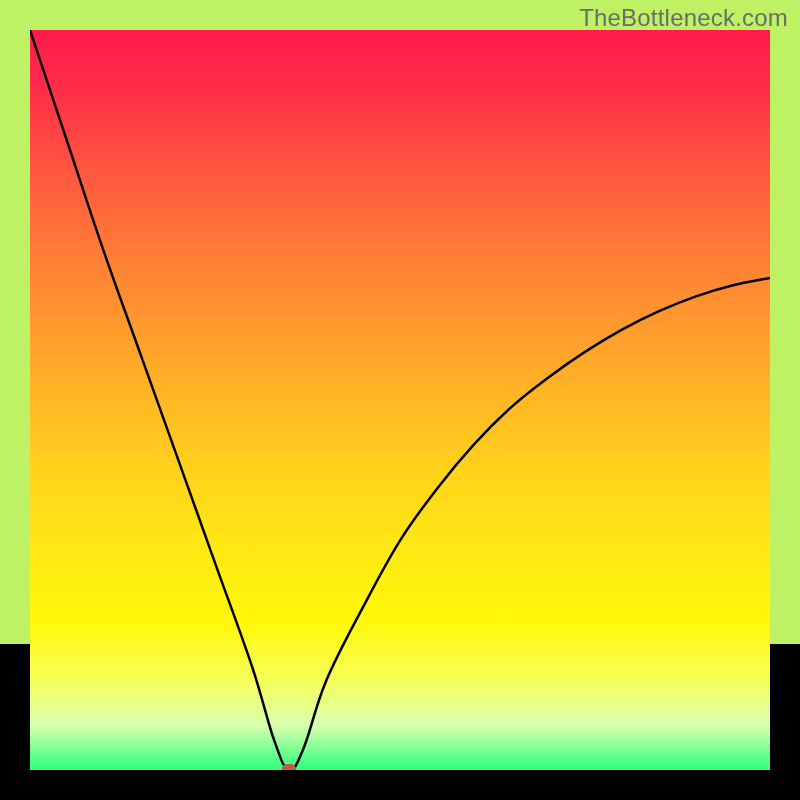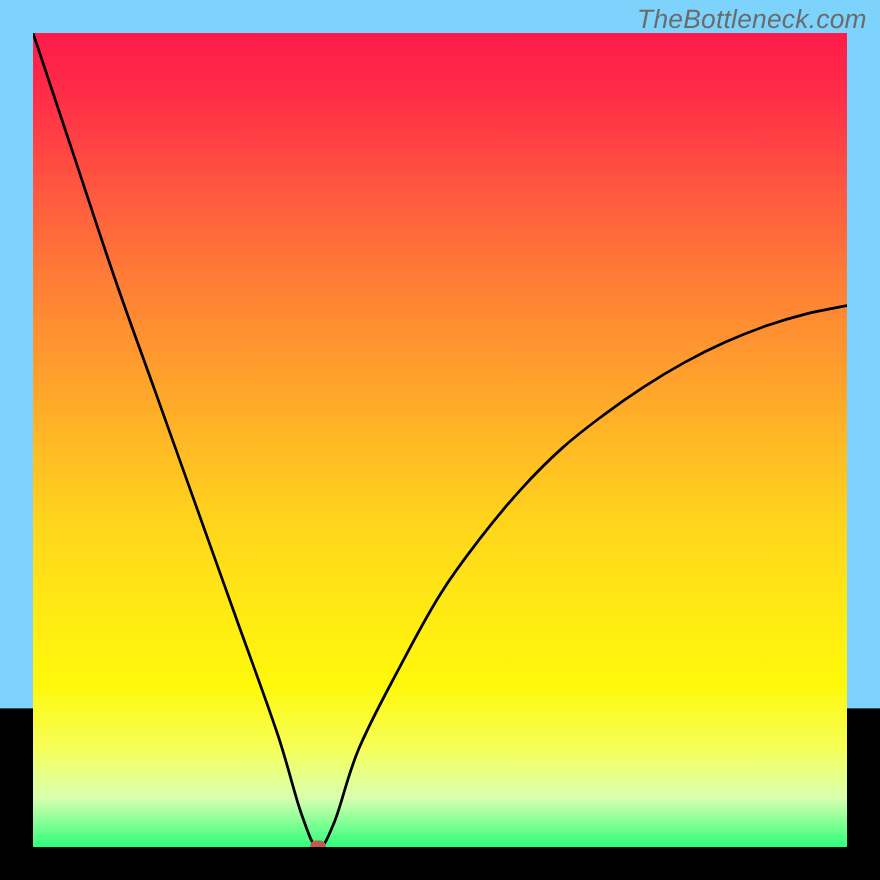--- a/index.html
+++ b/index.html
@@ -1,22 +1,21 @@
 <!DOCTYPE html>
 <html><head>
 <meta charset="utf-8">
 <style>
   * { margin: 0; padding: 0; box-sizing: border-box; }
   html, body { width: 800px; height: 800px; overflow: hidden; background: #000; }
   .frame {
     position: relative;
     width: 800px;
     height: 644px;
-    background: #7dd3fc;
-    font-style: italic;
+    background: #bef264;
   }
   .watermark {
     position: absolute;
     top: 4px;
     right: 12px;
     font-family: Arial, Helvetica, sans-serif;
     font-size: 24px;
     font-weight: 500;
     color: #6b6b6b;
     letter-spacing: 0.2px;

